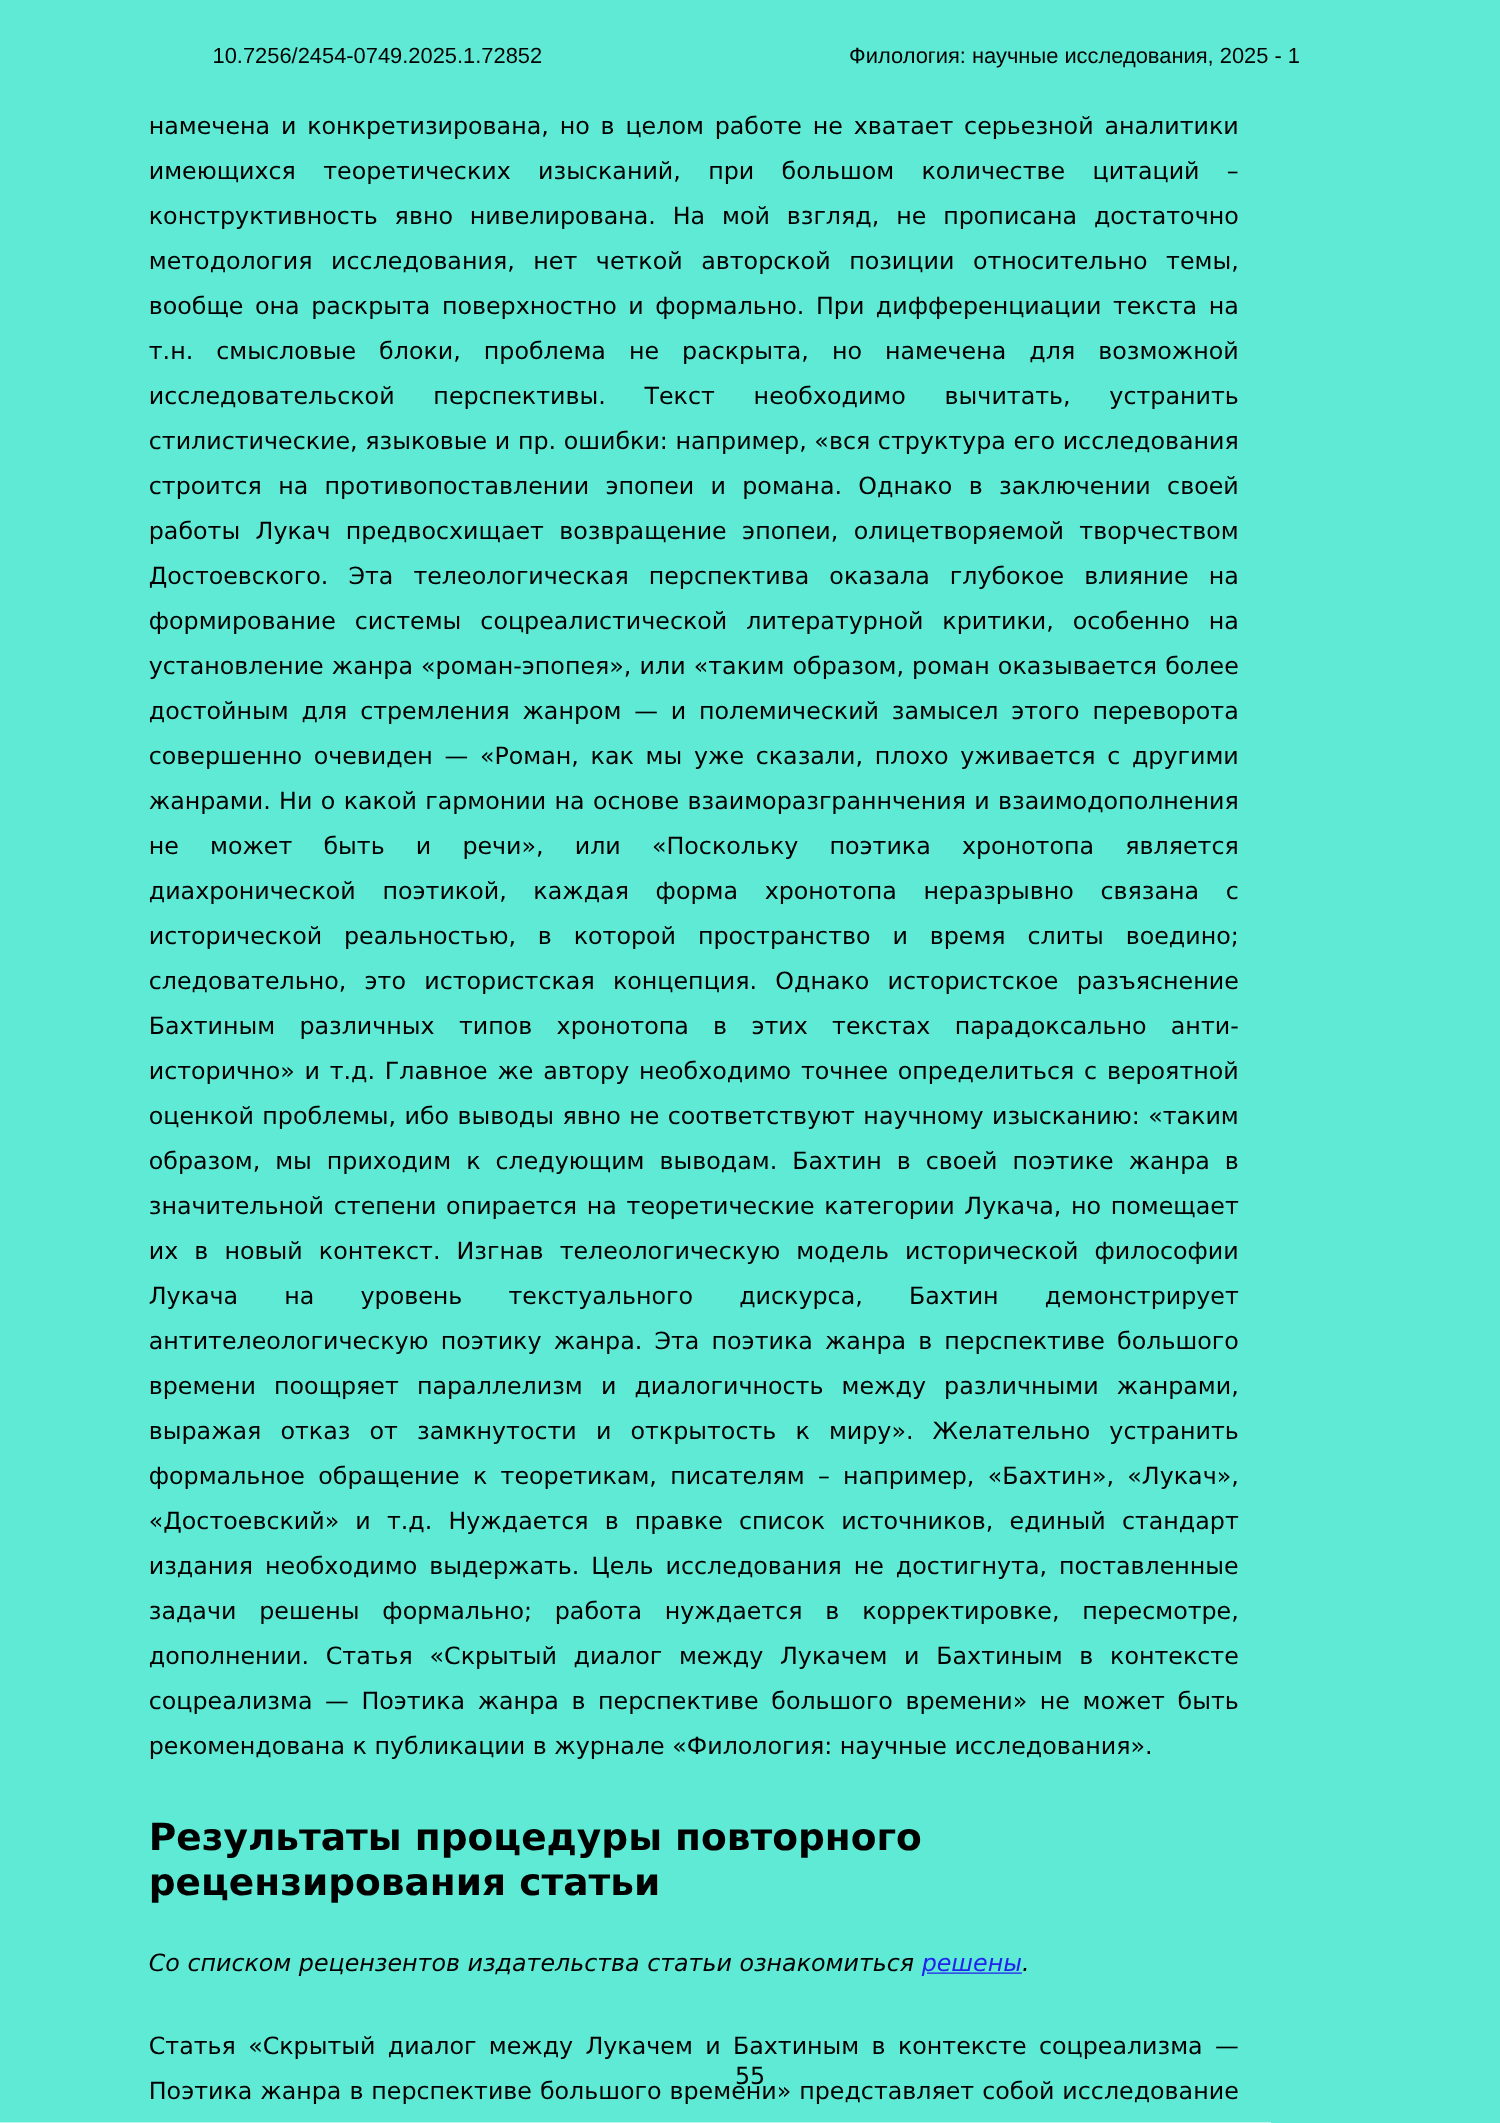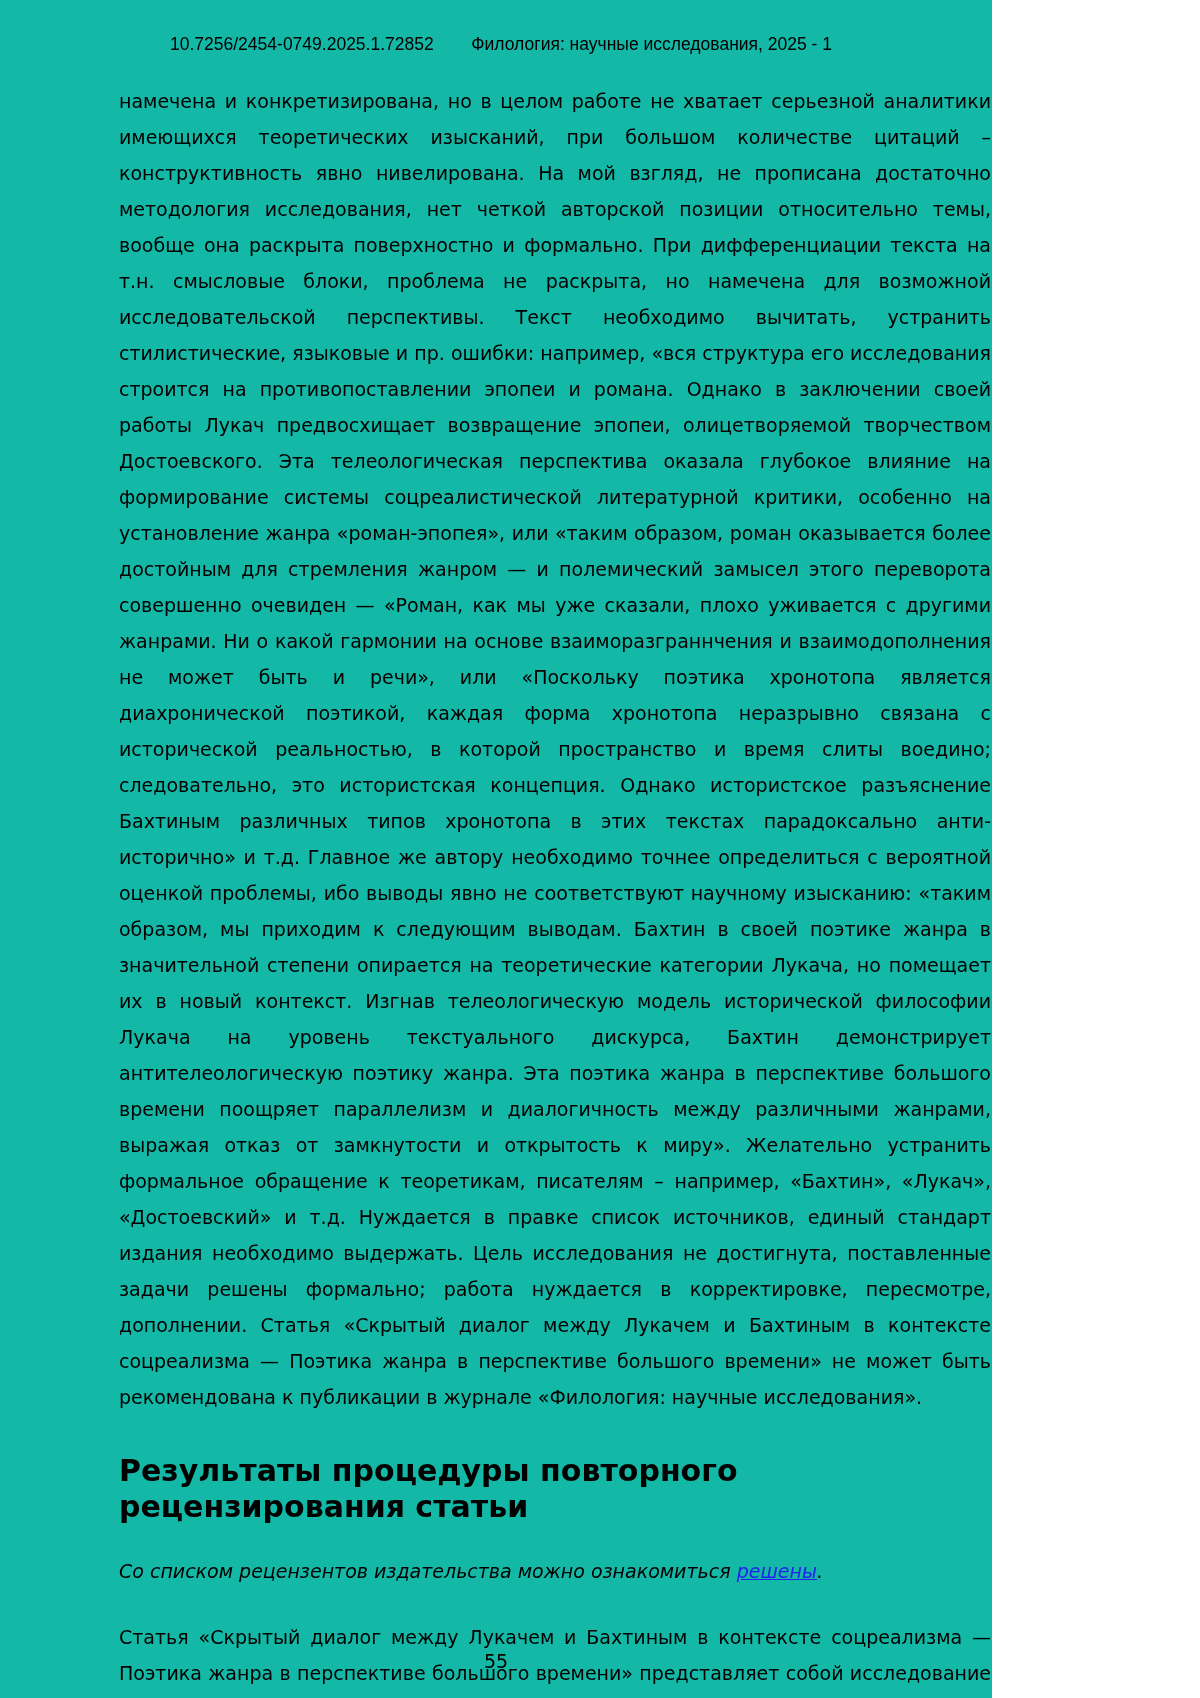--- a/index.html
+++ b/index.html
@@ -2,23 +2,23 @@
 <html><head>
 <meta charset="utf-8">
 <style>
   html, body {
     margin: 0;
     padding: 0;
     background: #ffffff;
   }
   .page {
     position: relative;
-    width: 992px;
+    width: 1200px;
     height: 1698px;
-    background: #14b8a6;
+    background: #5eead4;
     color: #000000;
     overflow: hidden;
   }
   .header {
     display: flex;
     justify-content: space-between;
     align-items: baseline;
     padding: 34px 160px 0 170px;
     font-family: "Liberation Sans", sans-serif;
     font-size: 17.5px;
@@ -85,21 +85,21 @@
     <span>Филология: научные исследования, 2025 - 1</span>
   </div>
 
   <div class="content">
 
     <p class="body-text first-paragraph">намечена и конкретизирована, но в целом работе не хватает серьезной аналитики имеющихся теоретических изысканий, при большом количестве цитаций – конструктивность явно нивелирована. На мой взгляд, не прописана достаточно методология исследования, нет четкой авторской позиции относительно темы, вообще она раскрыта поверхностно и формально. При дифференциации текста на т.н. смысловые блоки, проблема не раскрыта, но намечена для возможной исследовательской перспективы. Текст необходимо вычитать, устранить стилистические, языковые и пр. ошибки: например, «вся структура его исследования строится на противопоставлении эпопеи и романа. Однако в заключении своей работы Лукач предвосхищает возвращение эпопеи, олицетворяемой творчеством Достоевского. Эта телеологическая перспектива оказала глубокое влияние на формирование системы соцреалистической литературной критики, особенно на установление жанра «роман-эпопея», или «таким образом, роман оказывается более достойным для стремления жанром — и полемический замысел этого переворота совершенно очевиден — «Роман, как мы уже сказали, плохо уживается с другими жанрами. Ни о какой гармонии на основе взаиморазграннчения и взаимодополнения не может быть и речи», или «Поскольку поэтика хронотопа является диахронической поэтикой, каждая форма хронотопа неразрывно связана с исторической реальностью, в которой пространство и время слиты воедино; следовательно, это истористская концепция. Однако истористское разъяснение Бахтиным различных типов хронотопа в этих текстах парадоксально анти-исторично» и т.д. Главное же автору необходимо точнее определиться с вероятной оценкой проблемы, ибо выводы явно не соответствуют научному изысканию: «таким образом, мы приходим к следующим выводам. Бахтин в своей поэтике жанра в значительной степени опирается на теоретические категории Лукача, но помещает их в новый контекст. Изгнав телеологическую модель исторической философии Лукача на уровень текстуального дискурса, Бахтин демонстрирует антителеологическую поэтику жанра. Эта поэтика жанра в перспективе большого времени поощряет параллелизм и диалогичность между различными жанрами, выражая отказ от замкнутости и открытость к миру». Желательно устранить формальное обращение к теоретикам, писателям – например, «Бахтин», «Лукач», «Достоевский» и т.д. Нуждается в правке список источников, единый стандарт издания необходимо выдержать. Цель исследования не достигнута, поставленные задачи решены формально; работа нуждается в корректировке, пересмотре, дополнении. Статья «Скрытый диалог между Лукачем и Бахтиным в контексте соцреализма — Поэтика жанра в перспективе большого времени» не может быть рекомендована к публикации в журнале «Филология: научные исследования».</p>
 
     <h2 class="section-heading">Результаты процедуры повторного рецензирования статьи</h2>
 
     <div class="italic-block">
-      <p><span>Со списком рецензентов издательства можно ознакомиться </span><a class="link" href="#">решены</a><span>.</span></p>
+      <p><span>Со списком рецензентов издательства статьи ознакомиться </span><a class="link" href="#">решены</a><span>.</span></p>
     </div>
 
     <div class="review2">
       <p class="body-text">Статья «Скрытый диалог между Лукачем и Бахтиным в контексте соцреализма — Поэтика жанра в перспективе большого времени» представляет собой исследование в области литературоведения, а именно анализ отражения и переосмысления концепций Д. Лукача в творчестве М. М. Бахтина.</p>
     </div>
 
   </div>
 
   <div class="footer">
     <span>55</span>

